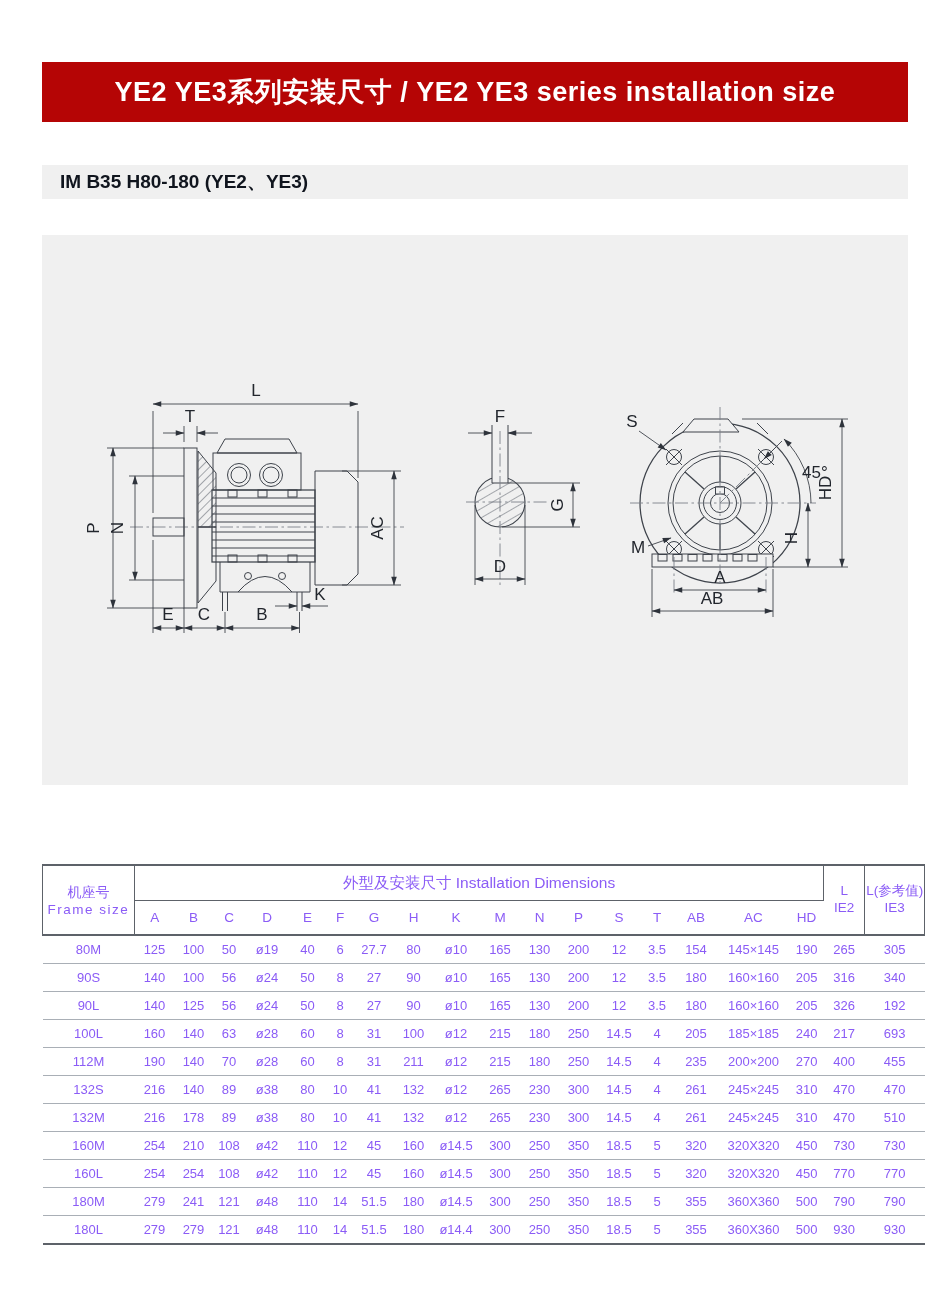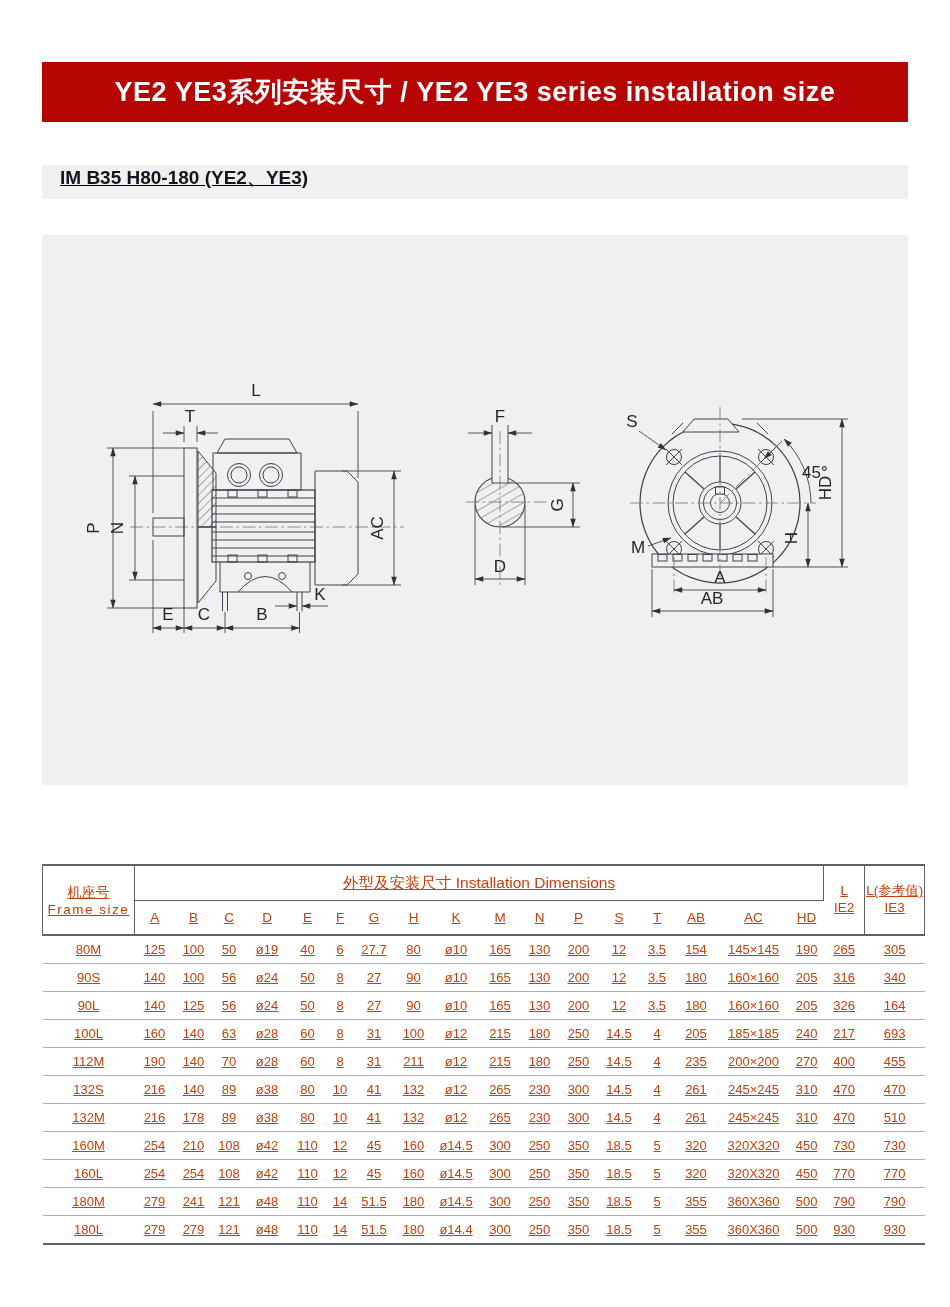--- a/index.html
+++ b/index.html
@@ -4,37 +4,37 @@
 <style>
   html,body{margin:0;padding:0;background:#ffffff;}
   body{width:950px;height:1307px;font-family:"Liberation Sans",sans-serif;}
   .page{position:relative;width:948px;height:1307px;background:#ffffff;overflow:hidden;}
 
   .banner{position:absolute;left:42px;top:62px;width:866px;height:60px;background:#b50505;
           display:flex;align-items:center;justify-content:center;}
   .banner-title{color:#ffffff;font-size:27px;font-weight:bold;letter-spacing:0.5px;}
 
   .subtitle-band{position:absolute;left:42px;top:165px;width:866px;height:34px;background:#f0f0f0;
-          display:flex;align-items:flex-start;box-sizing:border-box;padding-left:18px;text-decoration:underline;}
+          display:flex;align-items:center;box-sizing:border-box;padding-left:18px;}
   .subtitle-text{color:#10151e;font-size:19px;font-weight:bold;}
 
   .drawing-box{position:absolute;left:42px;top:235px;width:866px;height:550px;background:#f0f0f0;}
   .drawing-box svg{display:block;width:866px;height:550px;}
 
   .s{stroke:#3e434b;stroke-width:1;fill:none;}
   .s2{stroke:#3e434b;stroke-width:1.25;fill:none;}
   .dim{stroke:#3e434b;stroke-width:0.9;fill:none;}
   .cl{stroke:#7a8088;stroke-width:0.9;fill:none;stroke-dasharray:13 3.5 2.5 3.5;}
   .mask{fill:#f0f0f0;stroke:none;}
   .maskl{fill:#f0f0f0;stroke:#3e434b;stroke-width:1;}
   .lbl{font-family:"Liberation Sans",sans-serif;font-size:17px;fill:#22262d;}
 
   .tablewrap{position:absolute;left:42px;top:864px;width:866px;}
-  table.dims{width:100%;border-collapse:collapse;table-layout:fixed;color:#c2410c;
-             border-top:2px solid #5d6269;border-bottom:2px solid #5d6269;text-decoration:underline;}
+  table.dims{width:100%;border-collapse:collapse;table-layout:fixed;color:#8b5cf6;
+             border-top:2px solid #5d6269;border-bottom:2px solid #5d6269;}
   table.dims th,table.dims td{padding:0;text-align:center;font-weight:normal;vertical-align:middle;}
   th.frame-h{border-left:1px solid #5d6269;border-right:1px solid #5d6269;border-bottom:2px solid #5d6269;font-size:14px;}
   th.frame-h .fh-en{letter-spacing:1.5px;font-size:13.5px;margin-top:0;}
   th.group-h{border-right:1px solid #5d6269;border-bottom:1px solid #5d6269;font-size:15.5px;height:34px;}
   th.ie2-h,th.ie3-h{border-bottom:2px solid #5d6269;font-size:13.5px;line-height:1.25;}
   th.ie2-h{border-right:1px solid #5d6269;}
   th.ie3-h{border-right:1px solid #5d6269;}
   tr.h2 th{border-bottom:2px solid #5d6269;font-size:13.5px;height:33px;}
   tbody td{height:27px;font-size:13px;border-bottom:1.5px solid #a9afb6;}
   tbody tr:last-child td{border-bottom:none;}
@@ -375,21 +375,21 @@
             <td>ø10</td>
             <td>165</td>
             <td>130</td>
             <td>200</td>
             <td>12</td>
             <td>3.5</td>
             <td>180</td>
             <td>160×160</td>
             <td>205</td>
             <td>326</td>
-            <td>164</td>
+            <td>192</td>
           </tr>
           <tr>
             <td>100L</td>
             <td>160</td>
             <td>140</td>
             <td>63</td>
             <td>ø28</td>
             <td>60</td>
             <td>8</td>
             <td>31</td>

